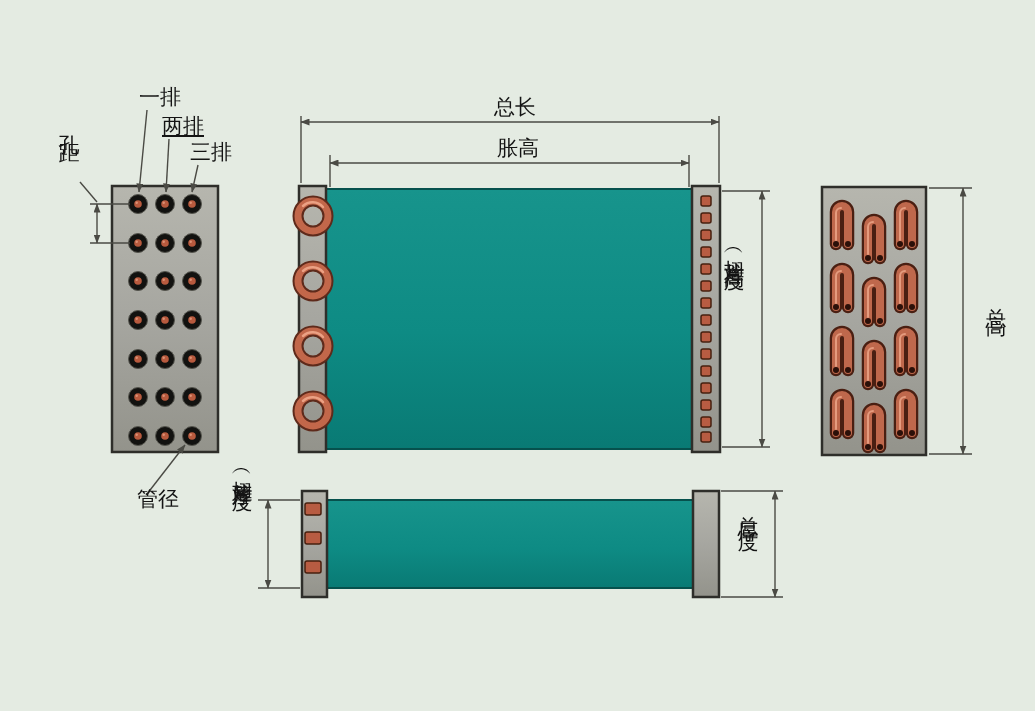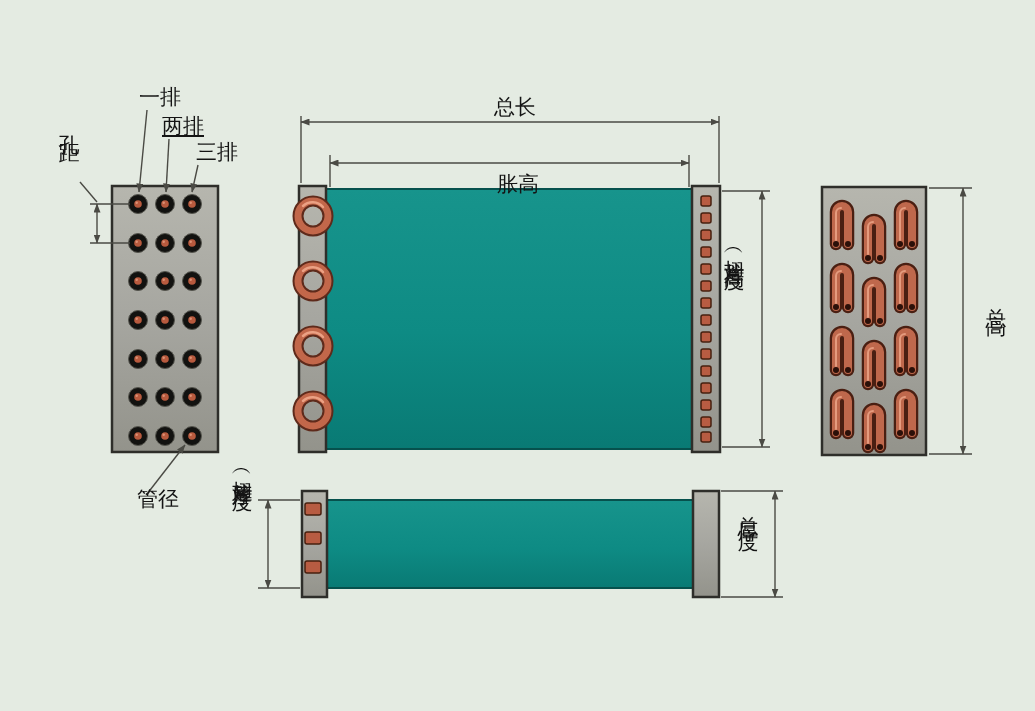--- a/index.html
+++ b/index.html
@@ -198,27 +198,27 @@
       </g>
     </g>
   </svg>
 
   <div class="lbl v ls9" style="left:58px;top:118px;">孔距</div>
 
   <div class="lbl" style="left:139px;top:86px;">一排</div>
 
   <div class="lbl" style="left:162px;top:115px;text-decoration:underline;">两排</div>
 
-  <div class="lbl" style="left:196px;top:141px;text-align:right;">三排</div>
+  <div class="lbl" style="left:190px;top:141px;text-align:right;">三排</div>
 
   <div class="lbl" style="left:101px;top:488px;margin-left:36px;">管径</div>
 
   <div class="lbl" style="left:494px;top:96px;text-align:center;">总长</div>
 
-  <div class="lbl" style="left:497px;top:137px;margin-top:36px;">胀高</div>
+  <div class="lbl" style="left:497px;top:137px;">胀高</div>
 
   <div class="lbl v ls3" style="left:723px;top:240px;">（翅片高度）</div>
 
   <div class="lbl v ls3" style="left:231px;top:461px;">（翅片厚度）</div>
 
   <div class="lbl v ls7" style="left:737px;top:499px;">总厚度</div>
 
   <div class="lbl v ls7" style="left:985px;top:291px;">总高</div>
 </div>
 

